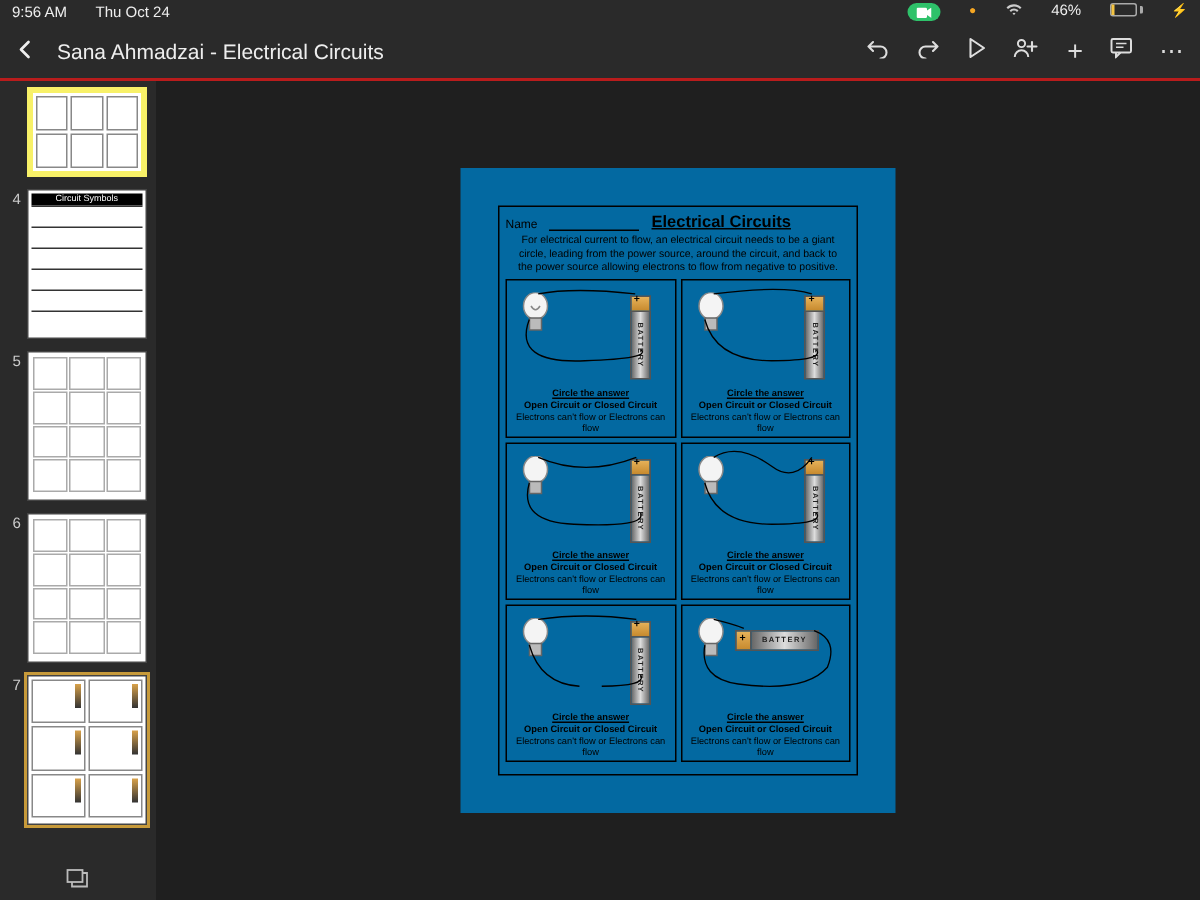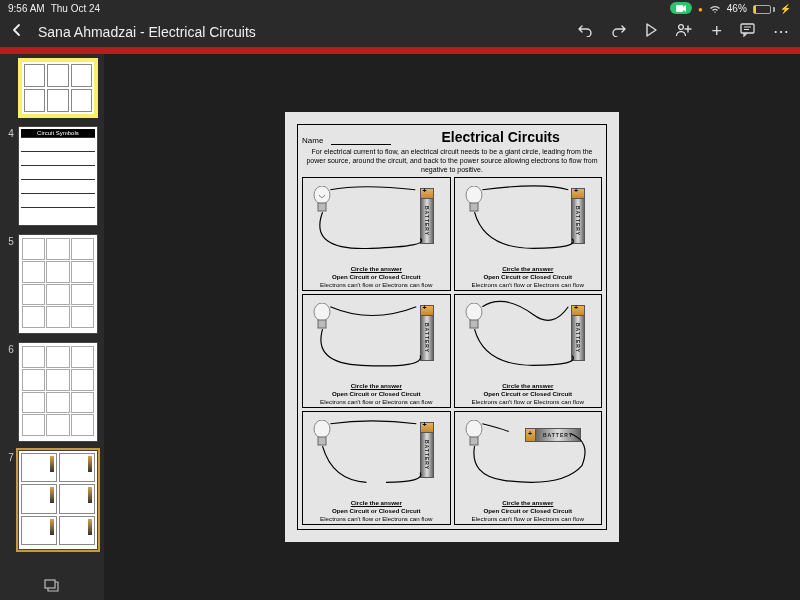--- a/index.html
+++ b/index.html
@@ -10,34 +10,34 @@
     color: #fff;
     overflow: hidden;
     position: relative;
   }
   .statusbar {
     height: 16px; width: 100%;
     display: flex; align-items: center; justify-content: space-between;
     padding: 0 8px; font-size: 10px; color: #eee;
     background: #2a2a2a;
   }
-  .statusbar .left, .statusbar .right { display: flex; align-items: flex-end; gap: 6px; }
+  .statusbar .left, .statusbar .right { display: flex; align-items: flex-start; gap: 19px; }
   .status-pill { background:#2ec26a; border-radius:8px; padding:0 6px; display:flex; align-items:center; gap:3px; height:12px;}
   .status-dot { color:#f5a623; font-size:8px;}
   .batt { display:inline-flex; align-items:center; gap:2px;}
   .batt-shell { width:18px; height:9px; border:1px solid #aaa; border-radius:2px; position:relative;}
   .batt-fill { position:absolute; left:0; top:0; bottom:0; width:14%; background:#f5c542;}
   .batt-tip { width:2px; height:5px; background:#aaa; border-radius:0 1px 1px 0;}
   .bolt { font-size:9px;}
 
   .toolbar {
     height: 38px; width:100%;
     display:flex; align-items:center;
     padding: 0 10px; background:#2a2a2a;
-    border-bottom: 7px solid #b91c1c;
+    border-bottom: 2px solid #b91c1c;
   }
   .toolbar .back { font-size:18px; margin-right:14px; cursor:pointer;}
   .toolbar .title { font-size:14px; font-weight:400; flex:1; color:#eee;}
   .toolbar .actions { display:flex; gap:18px; align-items:center; font-size:16px; color:#ddd;}
   .toolbar .actions span { cursor:pointer; }
 
   .main { display:flex; height: calc(600px - 16px - 38px); }
   .sidebar {
     width: 104px; background:#2a2a2a;
     overflow-y:auto; padding:4px 6px 30px 6px;
@@ -65,28 +65,28 @@
   .t5 .tbl, .t6 .tbl { width:100%; height:90px; display:grid; grid-template-columns:1fr 1fr 1fr; grid-auto-rows:1fr; gap:1px;}
   .t5 .tbl div, .t6 .tbl div{border:0.5px solid #aaa;}
   .thumb .page.t7 { height:100px; padding:2px;}
   .t7 .grid{display:grid;grid-template-columns:1fr 1fr;grid-template-rows:repeat(3,1fr);gap:2px;height:92px;}
   .t7 .grid div{border:0.5px solid #888;position:relative;}
   .t7 .grid div::after{content:"";position:absolute;right:2px;top:2px;width:4px;height:16px;background:linear-gradient(#d9a24a,#333);}
   .side-footer{position:absolute;bottom:4px;left:0;right:0;text-align:center;color:#bbb;font-size:14px;}
 
   .canvas { flex:1; background:#1f1f1f; display:flex; align-items:center; justify-content:center;}
   .sheet {
-    width: 334px; height: 430px; background:#e5e5e5; color:#000;
-    padding:12px; font-size:7.2px;
+    width: 290px; height: 430px; background:#0369a1; color:#000;
+    padding:25px; font-size:7.2px;
   }
   .sheet-border{border:1.5px solid #000; width:100%; height:100%; padding:4px;}
   .sheet-header{display:flex;gap:8px;align-items:flex-end;margin-bottom:2px;}
   .name-label{font-size:8px;}
   .name-line{border-bottom:1px solid #000;width:60px;display:inline-block;}
-  .ws-title{flex:1;text-align:center;font-weight:bold;font-size:14px;}
+  .ws-title{flex:1;text-align:left;font-weight:bold;font-size:11px;text-decoration:underline;}
   .intro{font-size:7px;text-align:center;line-height:1.3;margin-bottom:3px;padding:0 4px;}
   .grid6{display:grid;grid-template-columns:1fr 1fr;grid-template-rows:repeat(3,1fr);gap:3px;height:calc(100% - 48px);}
   .panel{border:1px solid #000;display:flex;flex-direction:column;}
   .panel .pic{flex:1;position:relative;}
   .panel .ans{text-align:center;font-size:6.2px;padding:2px 1px;border-top:0;}
   .panel .ans .u{text-decoration:underline;font-weight:bold;}
   .panel .ans .line{margin-top:1px;}
   .bulb{position:absolute;left:8px;top:8px;}
   .bulb svg{width:22px;height:30px;}
   .battery{position:absolute;right:16px;top:10px;width:14px;height:56px;}

